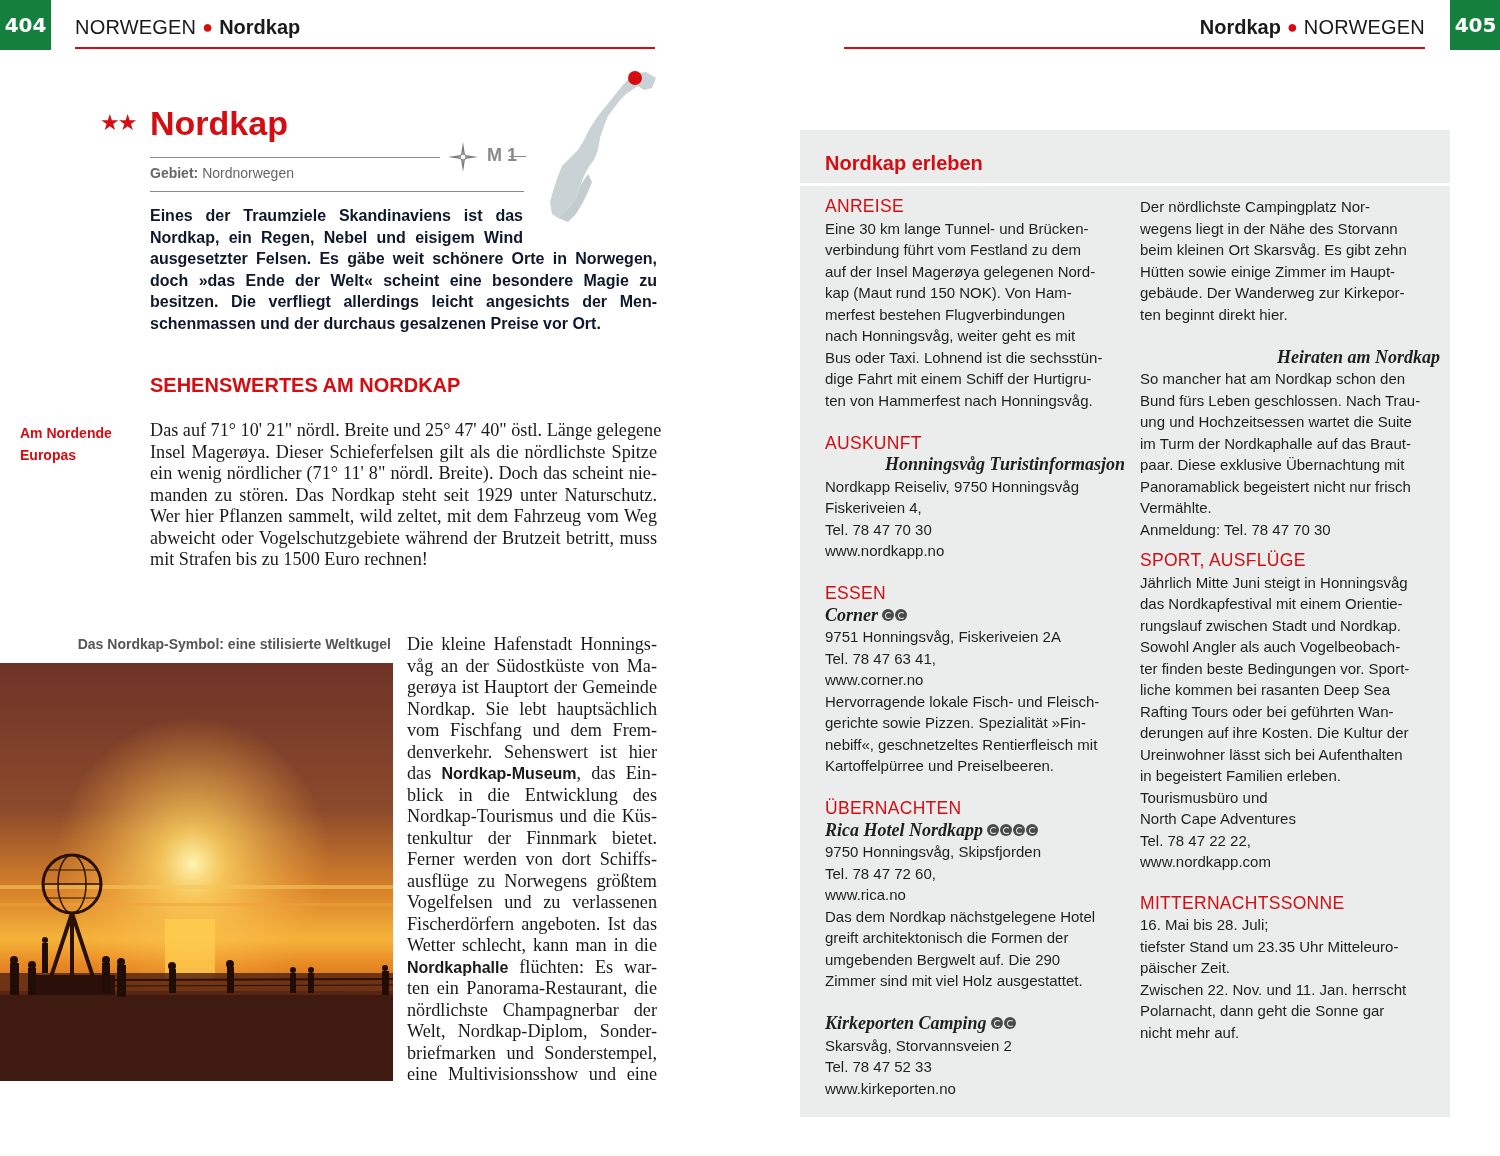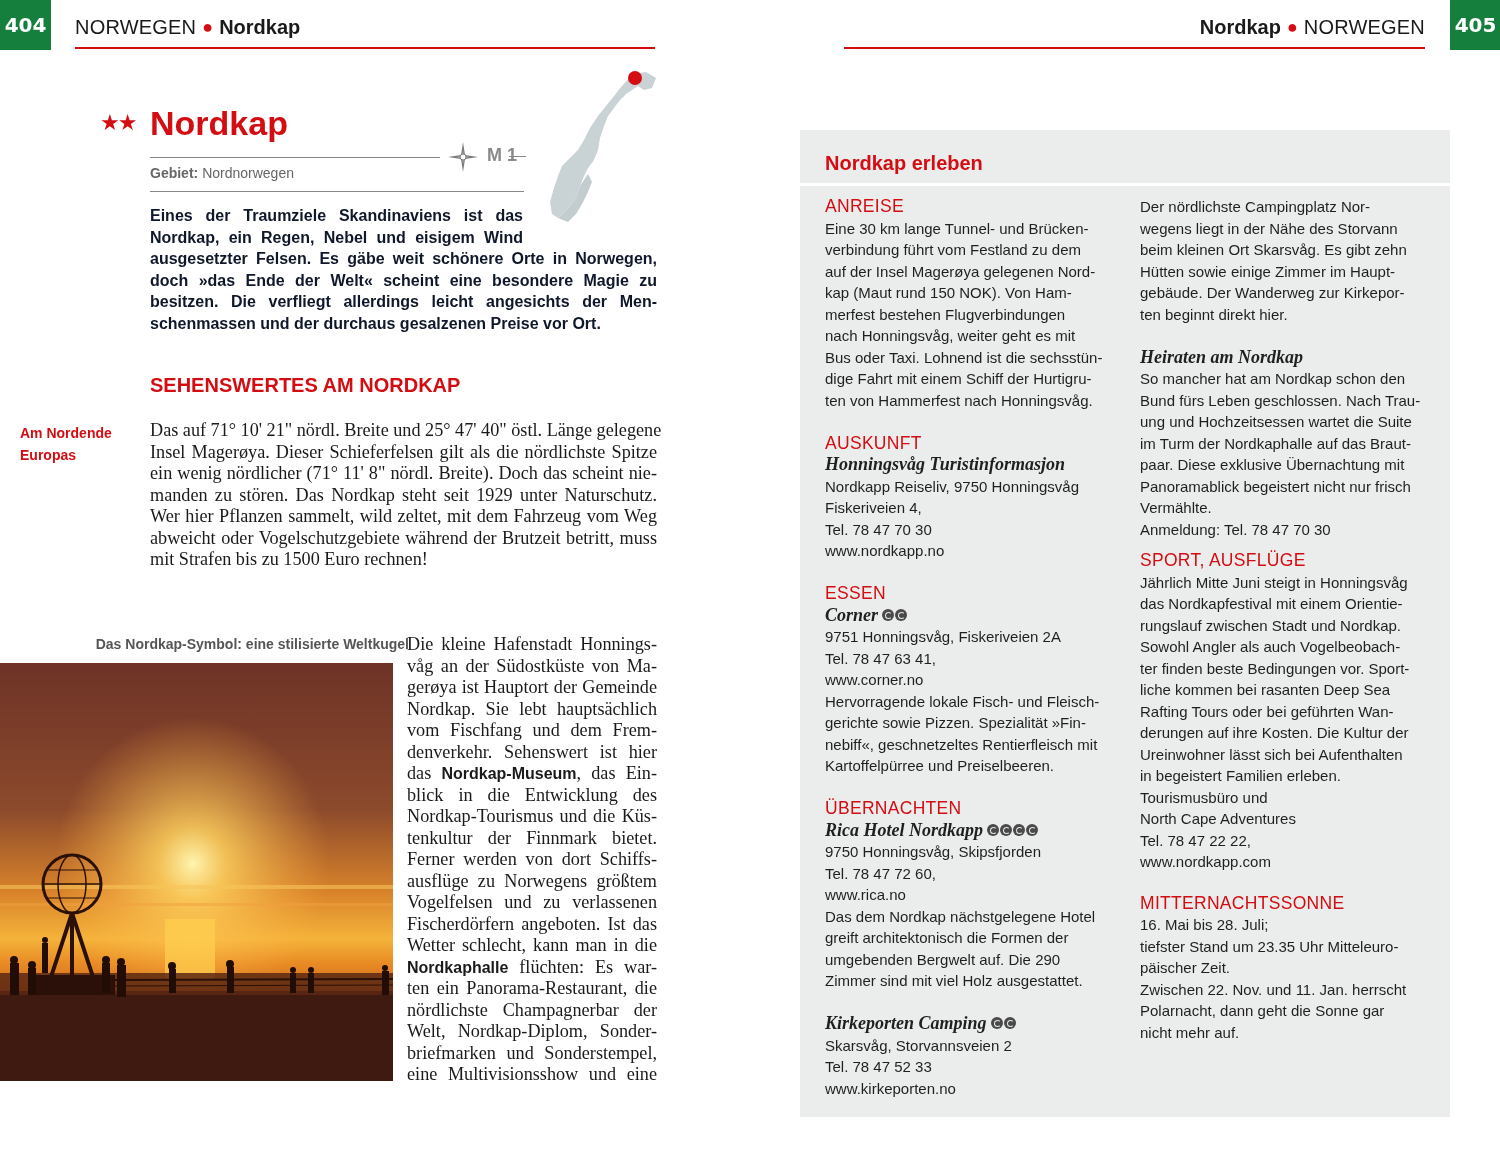--- a/index.html
+++ b/index.html
@@ -63,40 +63,40 @@
   }
   .serif-body .l { display: block; text-align: justify; text-align-last: justify; white-space: nowrap; }
   .serif-body .l.last { text-align-last: left; }
   .serif-body b { font-family: "Liberation Sans", sans-serif; font-weight: bold; font-size: 16px; }
 
   .body1 { position: absolute; left: 150px; top: 420px; width: 507px; }
   .body2 { position: absolute; left: 407px; top: 634px; width: 250px; }
 
   .caption {
     position: absolute; left: 0; top: 636px; width: 391px; text-align: right;
-    font-size: 14px; font-weight: bold; color: #555; margin-left: 18px;
+    font-size: 14px; font-weight: bold; color: #555;
   }
   .photo { position: absolute; left: 0; top: 663px; width: 393px; height: 418px; overflow: hidden; }
 
   
   .info-box {
     position: absolute; left: 800px; top: 94px; width: 650px; height: 987px; background: #ebedec; margin-top: 36px;
   }
   .info-title-bar {
     position: absolute; left: 0; top: 0; width: 650px; height: 56px;
     border-bottom: 3px solid #ffffff;
   }
   .info-title { position: absolute; left: 25px; top: 22px; font-size: 20px; font-weight: bold; color: #d40d12; }
 
   .col { position: absolute; top: 66px; width: 300px; font-size: 15px; line-height: 21.5px; color: #1f1f1f; }
   .col.c1 { left: 25px; }
   .col.c2 { left: 340px; }
 
   .cat { color: #d40d12; font-size: 17.5px; line-height: 21.5px; letter-spacing: 0.3px; }
-  .entry-name { font-family: "Liberation Serif", serif; font-style: italic; font-weight: bold; font-size: 18px; line-height: 21.5px; }
+  .entry-name { font-family: "Liberation Serif", serif; font-style: italic; font-weight: bold; font-size: 18px; line-height: 21.5px; text-align: right; }
   .line { display: block; white-space: nowrap; }
   .gap { height: 21.5px; }
 
   .price-icons { display: inline-flex; gap: 1px; vertical-align: middle; margin-left: 4px; position: relative; top: -2px; }
   .coin {
     width: 12px; height: 12px; border-radius: 50%; background: #4a4a4a; position: relative; display: inline-block;
   }
   .coin::after {
     content: ""; position: absolute; left: 3px; top: 3px; width: 5px; height: 5px; border-radius: 50%;
     border: 1.5px solid #e8e8e8; border-right-color: transparent;

